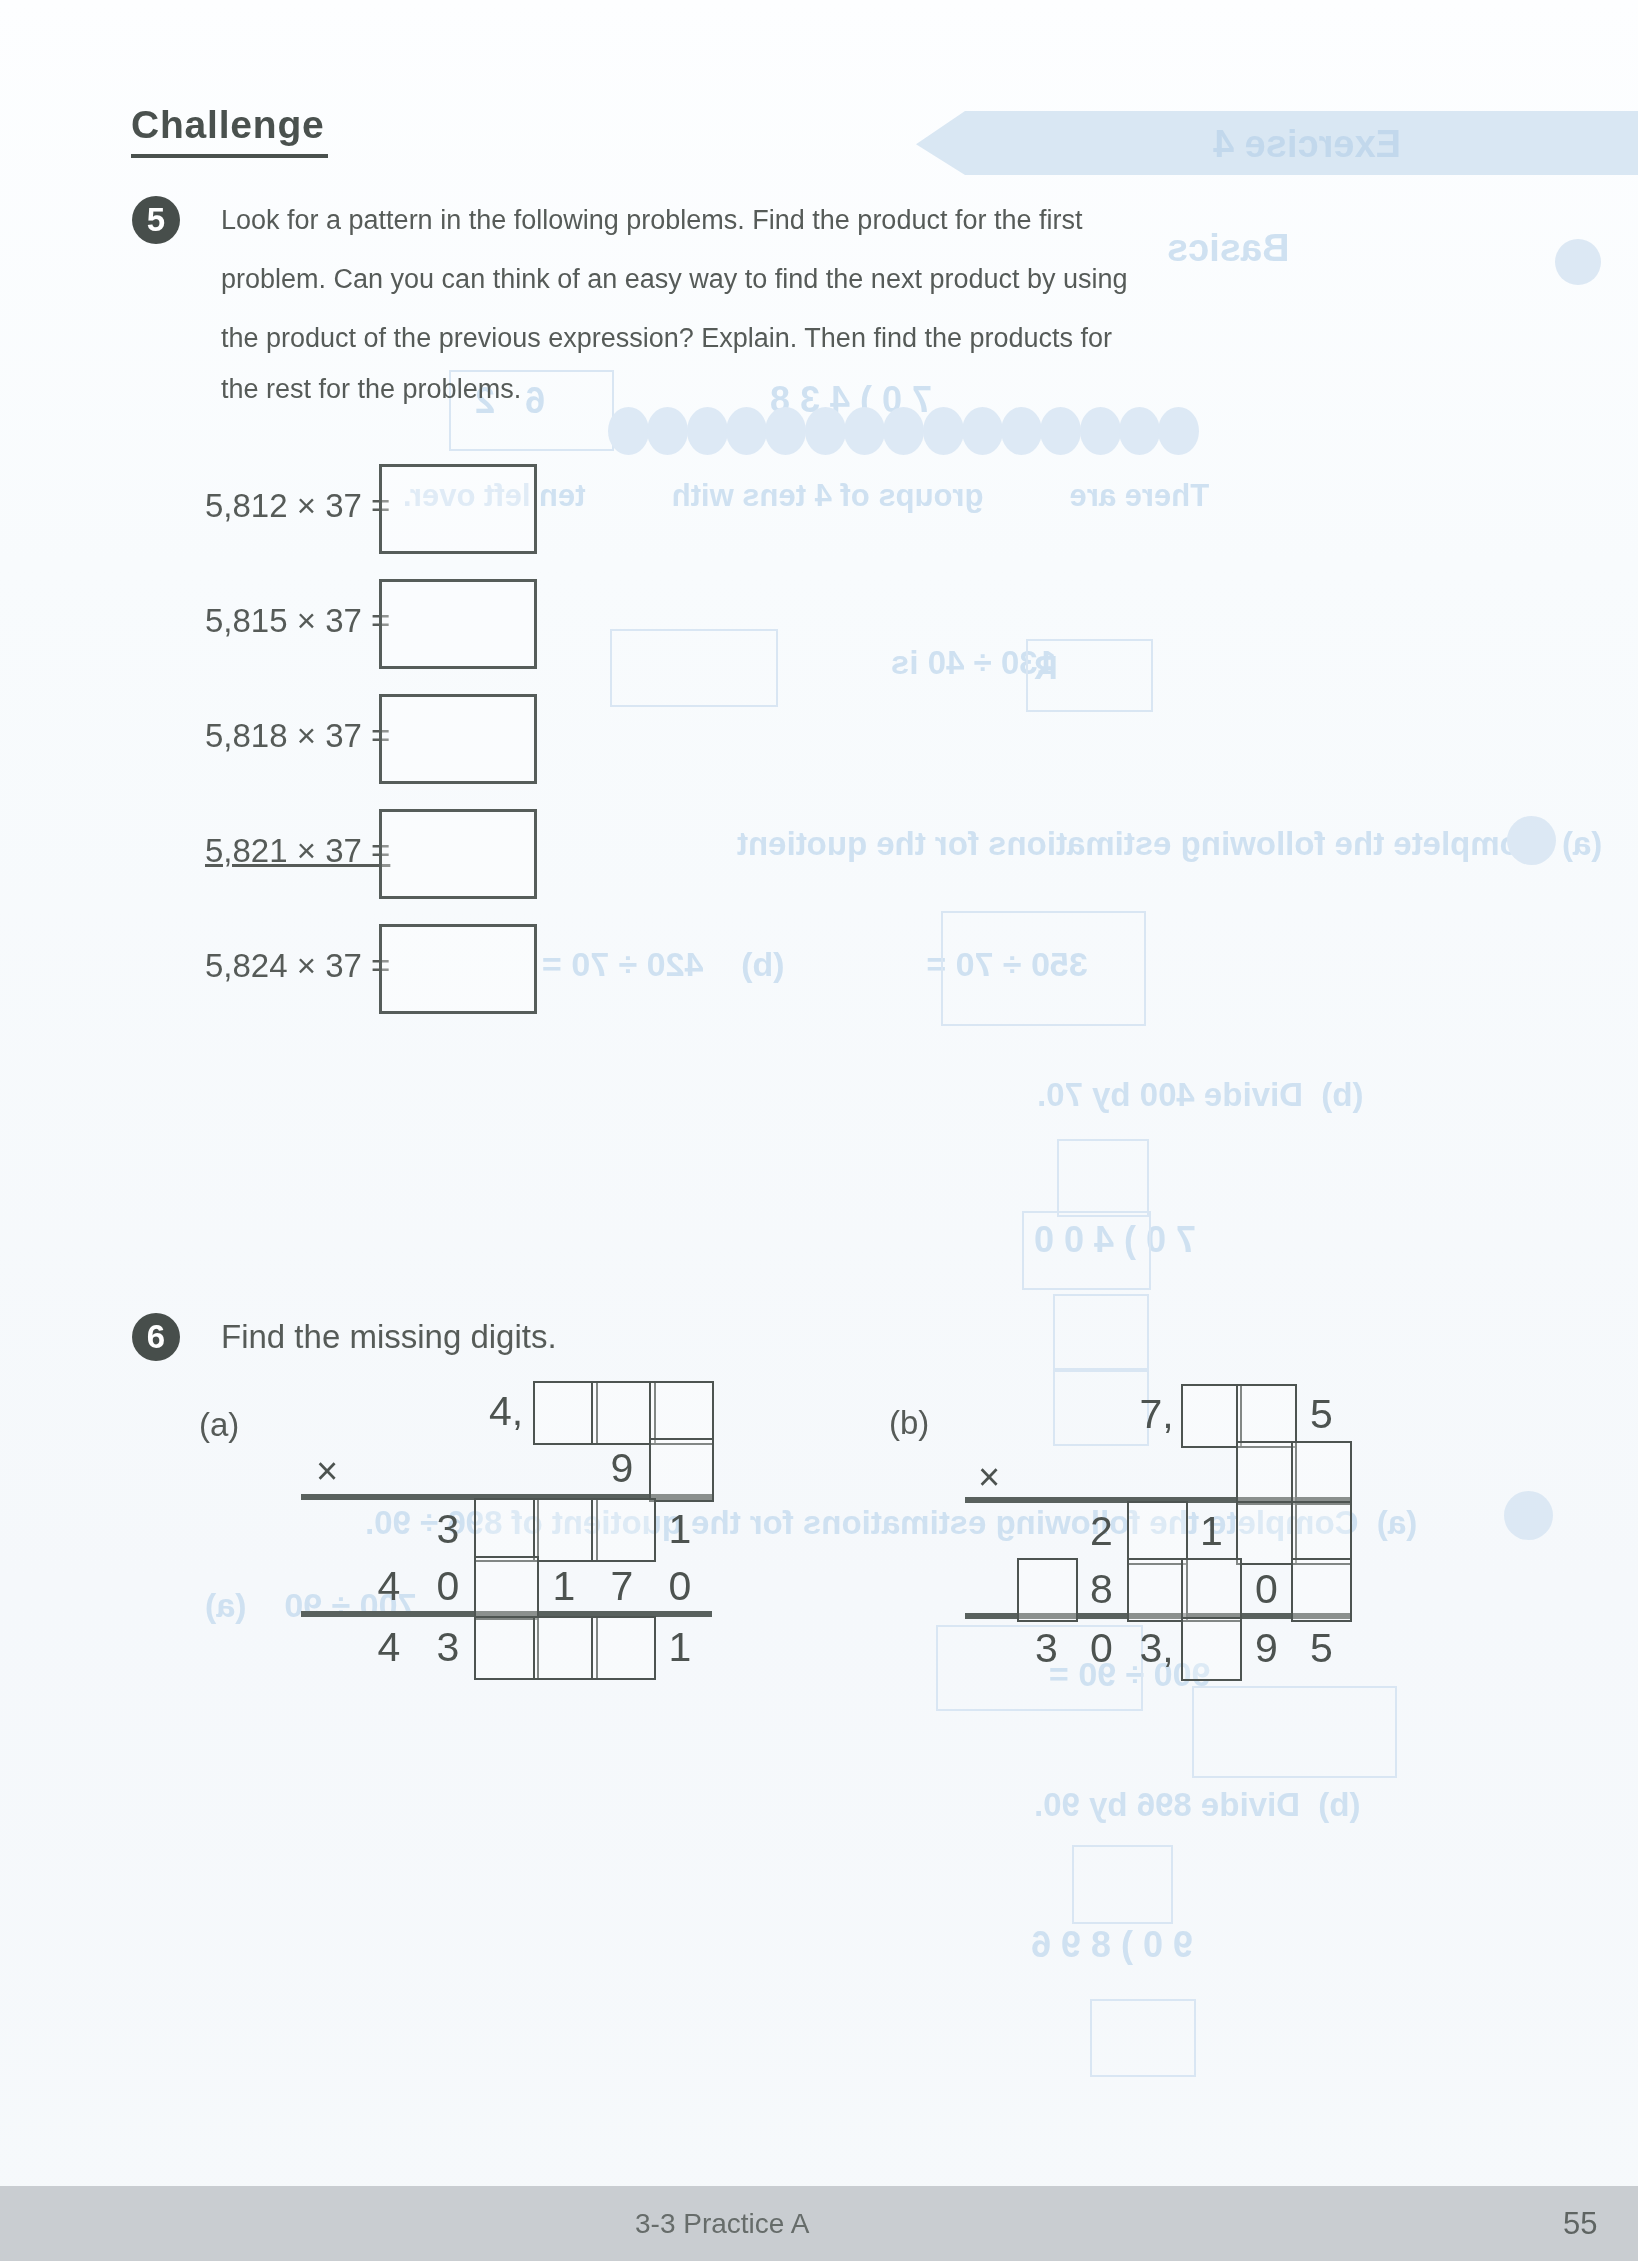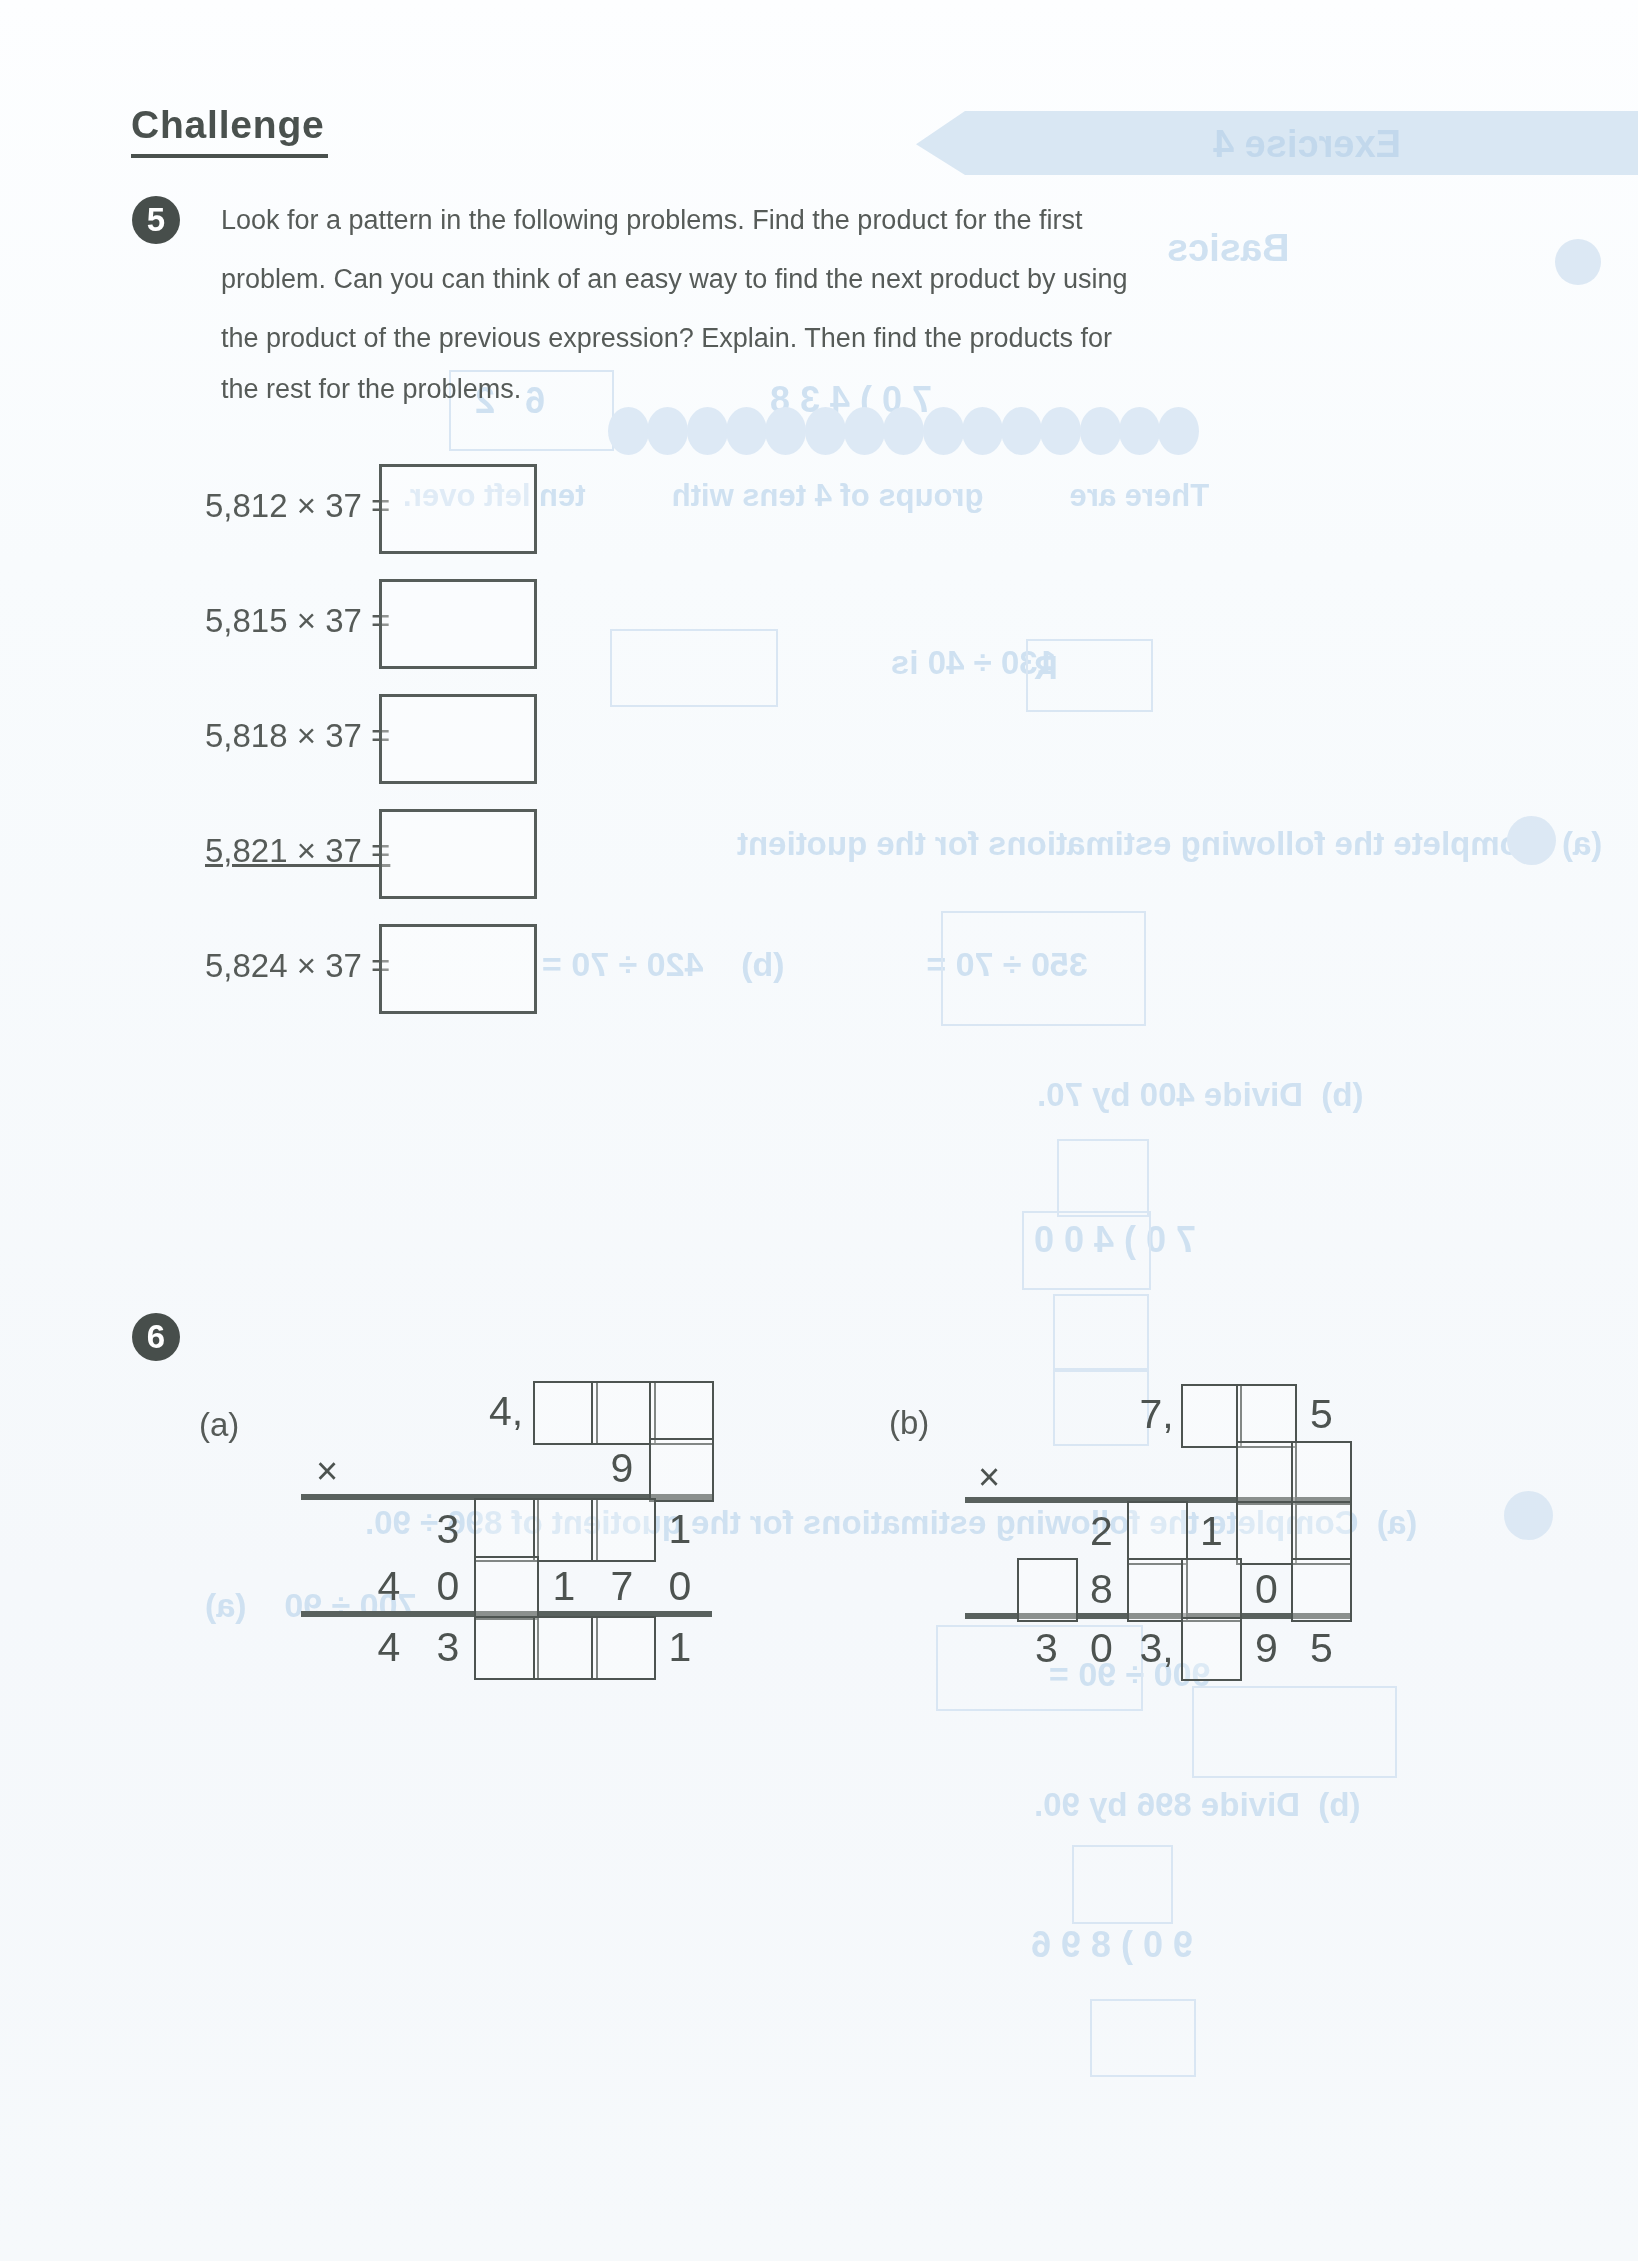--- a/index.html
+++ b/index.html
@@ -127,20 +127,21 @@
           <div class="expr-label" style="left: 205px; top: 809px; height: 84px; line-height: 84px; text-decoration: underline;">5,821 × 37 =</div>
           <div class="answer-box" style="left: 379px; top: 809px; width: 152px; height: 84px;"></div>
         </div>
         <div>
           <div class="expr-label" style="left: 205px; top: 924px; height: 84px; line-height: 84px;">5,824 × 37 =</div>
           <div class="answer-box" style="left: 379px; top: 924px; width: 152px; height: 84px;"></div>
         </div>
       </div>
 
     <div class="badge" style="left:132px;top:1313px;">6</div>
+    <div class="prompt-single" style="top:1313px;">Find the missing digits.</div>
     <div id="p6-grids">
         <div>
           <div class="part-label" style="left: 199px; top: 1406px;">(a)</div>
           <div class="mult-sign" style="left: 316px; top: 1452px;">×</div>
           <div class="grid-rule" style="left: 301px; top: 1494px; width: 411px;"></div>
           <div class="grid-rule" style="left: 301px; top: 1611px; width: 411px;"></div>
           <div class="grid-digit" style="left: 477px; top: 1383px; width: 58px; height: 57px;">4,</div>
           <div class="grid-box" style="left: 533px; top: 1381px; width: 61px; height: 60px; box-sizing: content-box;"></div>
           <div class="grid-box" style="left: 591px; top: 1381px; width: 61px; height: 60px; box-sizing: content-box;"></div>
           <div class="grid-box" style="left: 649px; top: 1381px; width: 61px; height: 60px; box-sizing: content-box;"></div>
@@ -188,15 +189,19 @@
           <div class="grid-box" style="left: 1291px; top: 1558px; width: 57px; height: 60px; box-sizing: content-box;"></div>
           <div class="grid-digit" style="left: 1019px; top: 1620px; width: 55px; height: 57px;">3</div>
           <div class="grid-digit" style="left: 1074px; top: 1620px; width: 55px; height: 57px;">0</div>
           <div class="grid-digit" style="left: 1129px; top: 1620px; width: 55px; height: 57px;">3,</div>
           <div class="grid-box" style="left: 1181px; top: 1617px; width: 57px; height: 60px; box-sizing: content-box;"></div>
           <div class="grid-digit" style="left: 1239px; top: 1620px; width: 55px; height: 57px;">9</div>
           <div class="grid-digit" style="left: 1294px; top: 1620px; width: 55px; height: 57px;">5</div>
         </div>
       </div>
 
+    <div id="footer-band">
+      <span id="footer-lesson">3-3 Practice A</span>
+      <span id="footer-page">55</span>
+    </div>
   </div>
 </div>
 
 
 </body></html>

